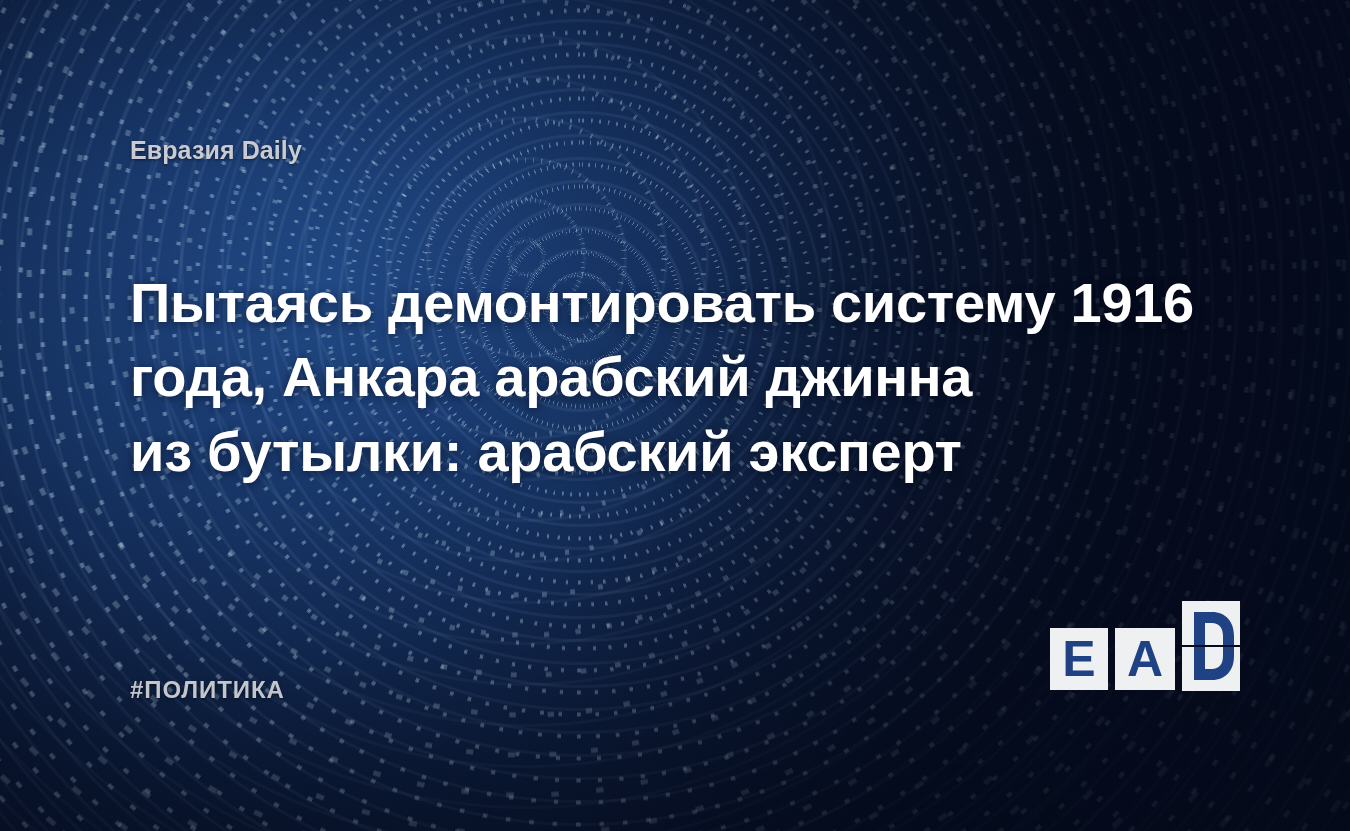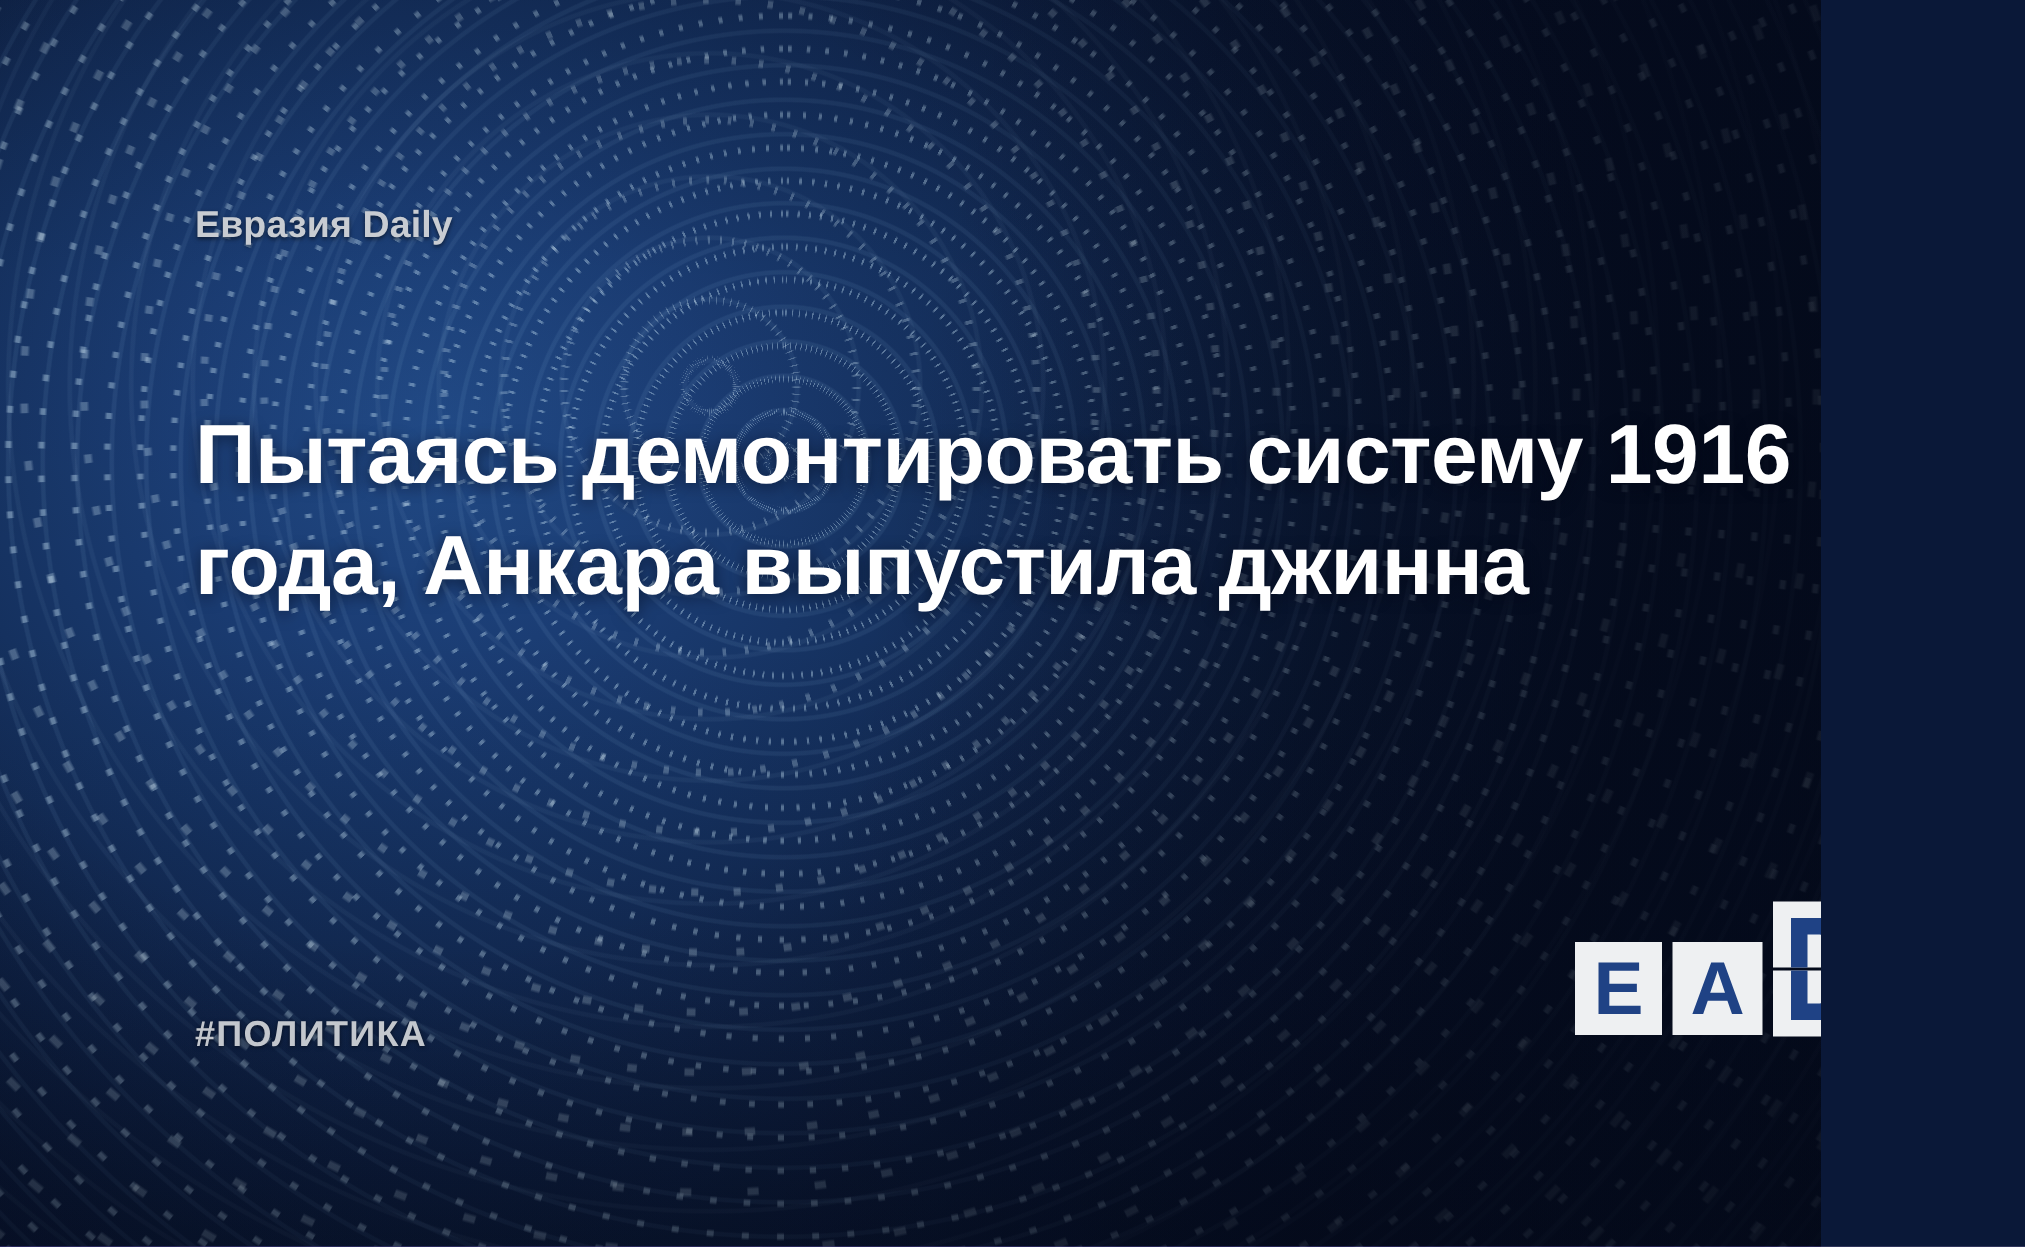--- a/index.html
+++ b/index.html
@@ -8,24 +8,24 @@
   html, body {
     width:1350px;
     height:831px;
     overflow:hidden;
     background:#0a1838;
     font-family:"Liberation Sans", sans-serif;
   }
 
   .card {
     position:relative;
-    width:1214px;
+    width:1350px;
     height:831px;
     overflow:hidden;
-    background:#4c1d95;
+    background:#0f766e;
   }
 
   
   .sky-base {
     position:absolute; inset:0;
     background:
       radial-gradient(ellipse 780px 700px at 24% 34%,
           #214a86 0%, #1b3d74 22%, #15315f 42%, #102449 62%, #0b1a38 80%, #081430 100%),
       linear-gradient(118deg, #17376c 0%, #123061 26%, #0d2450 52%, #0a1a3c 74%, #071230 100%);
   }
@@ -213,21 +213,22 @@
   <div class="sky-dashes d2"></div>
   <div class="sky-vignette"></div>
   <div class="sky-scrim"></div>
 
   <div class="content">
 
     <div class="brand">Евразия Daily</div>
 
     <div class="headline">
       <span class="hl-line">Пытаясь демонтировать систему 1916</span>
-      <span class="hl-line">года, Анкара выпустила джинна</span>
+      <span class="hl-line">года, Анкара арабский джинна</span>
+      <span class="hl-line">из бутылки: арабский эксперт</span>
     </div>
 
     <div class="hashtag">#ПОЛИТИКА</div>
 
     <div class="logo">
 
       <div class="logo-tile">E</div>
 
       <div class="logo-tile logo-tile-a">A</div>
 

